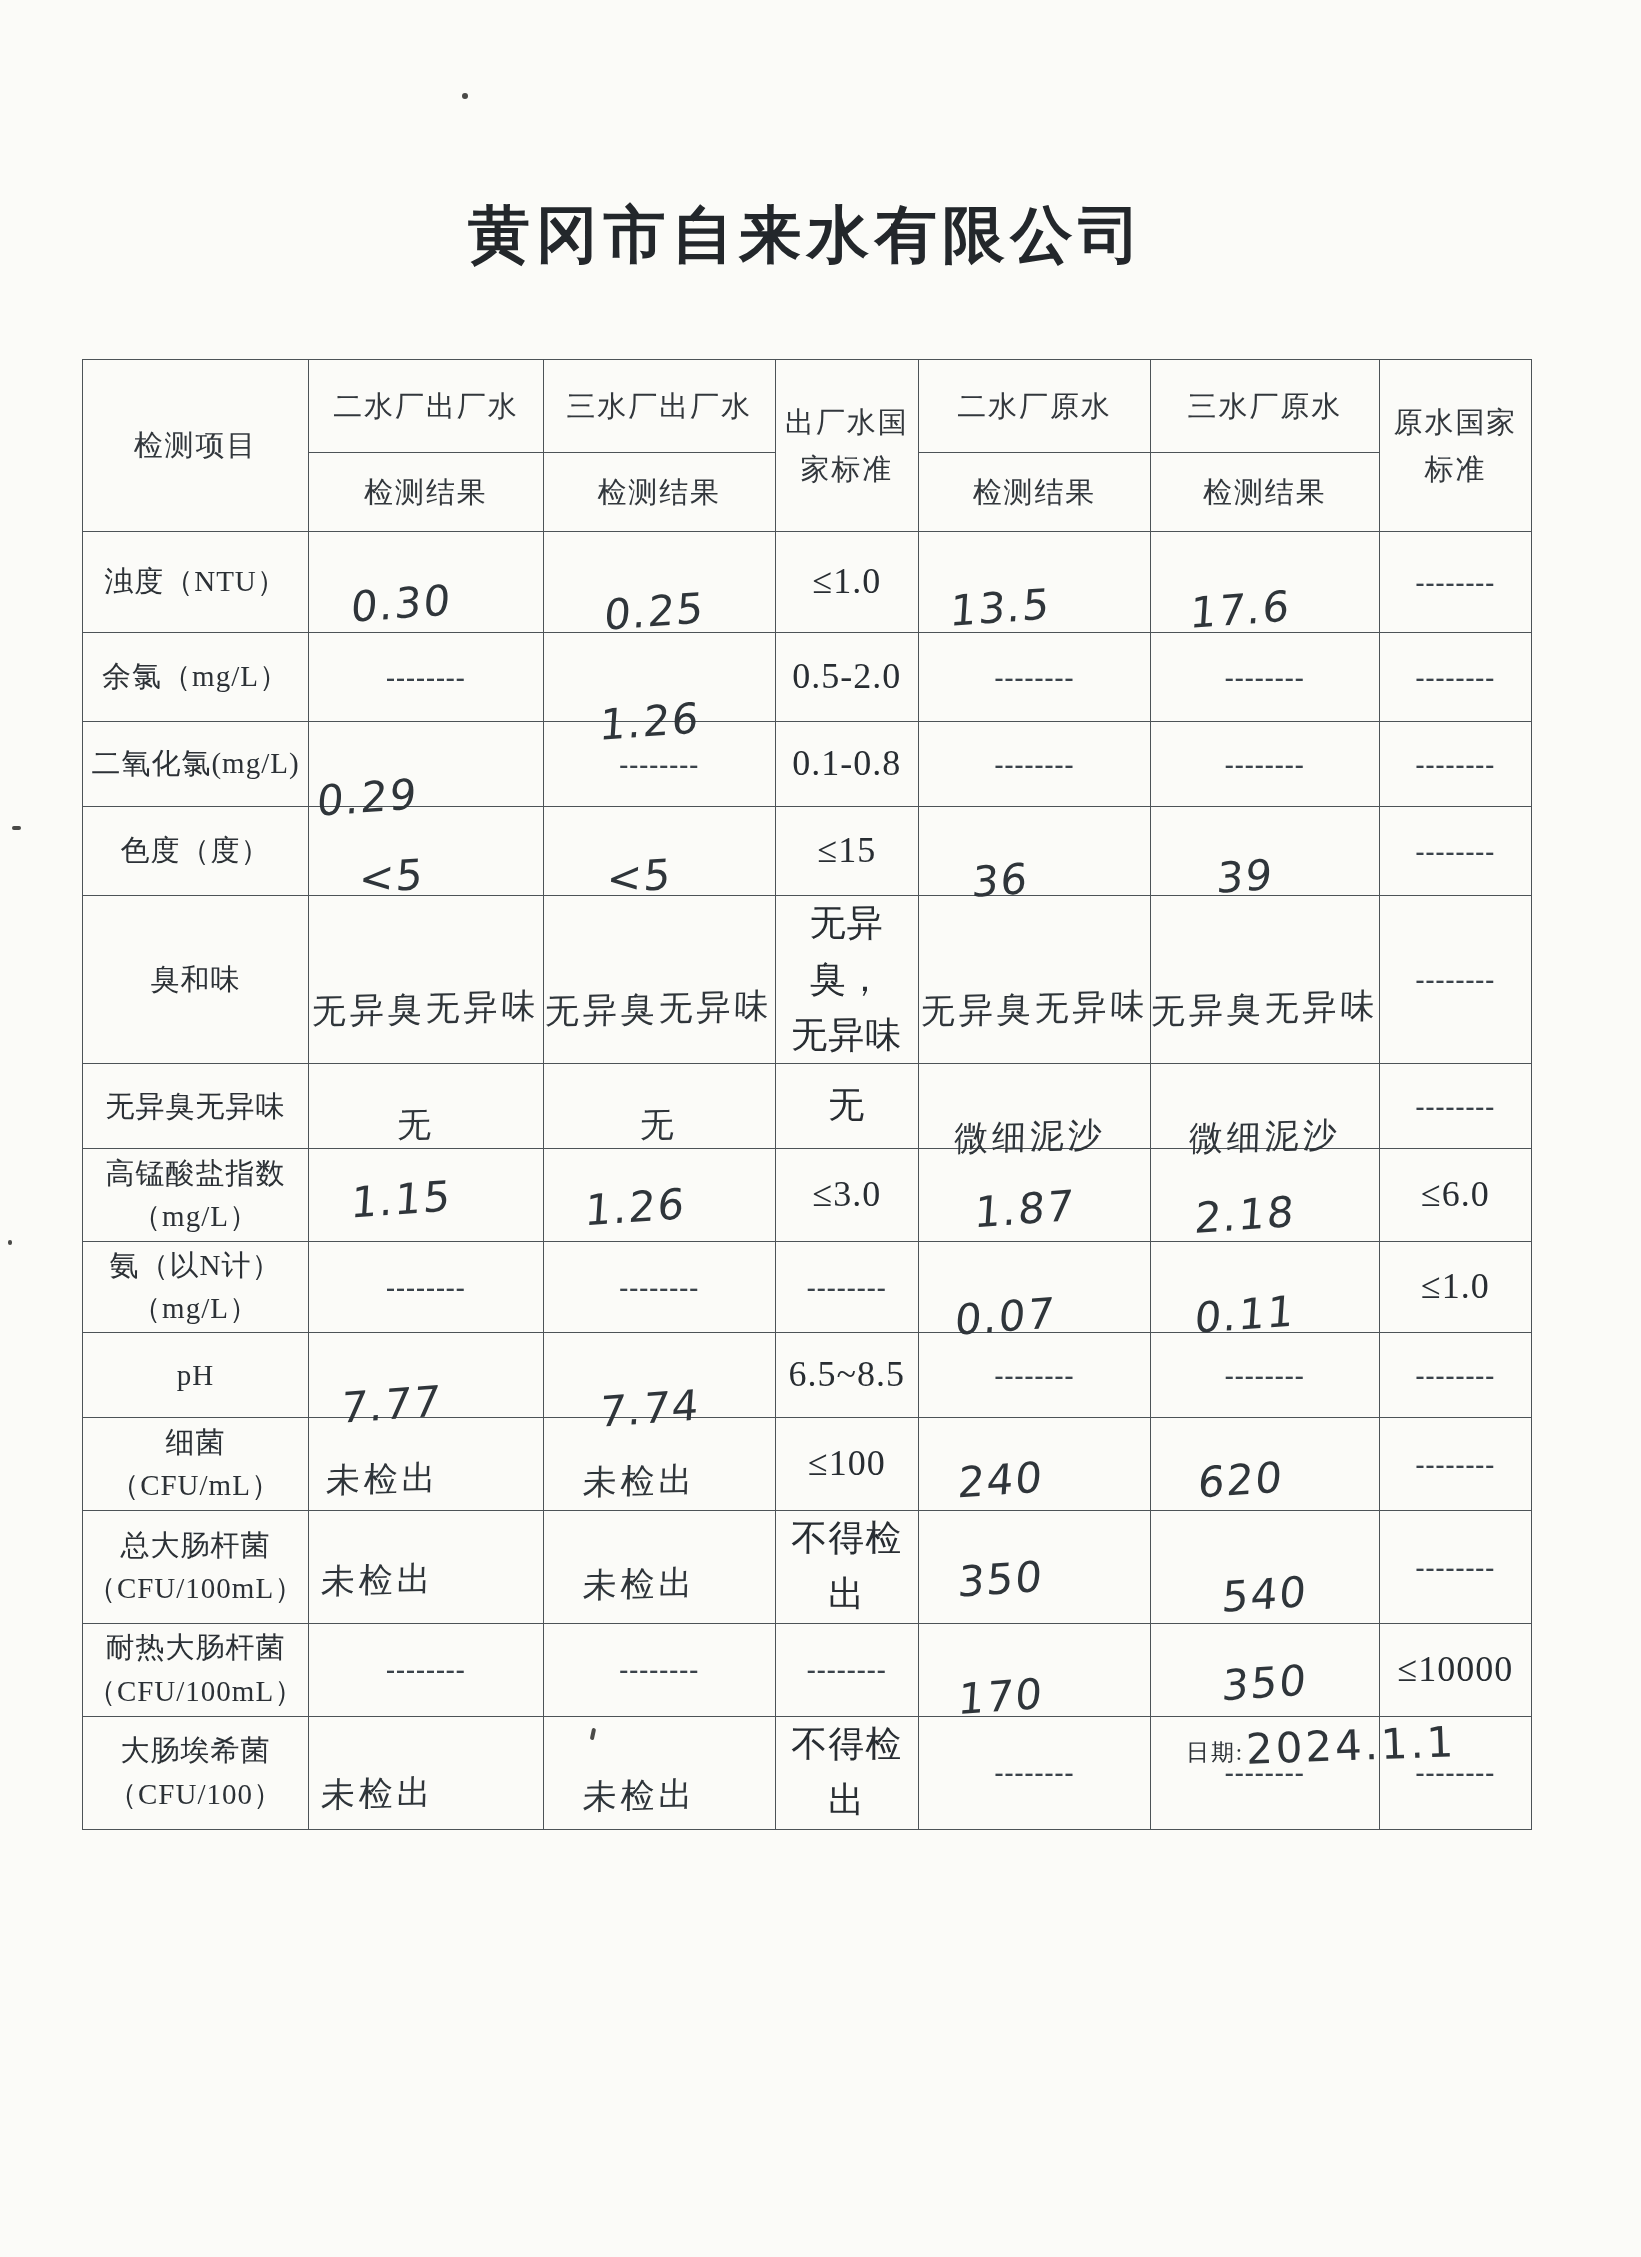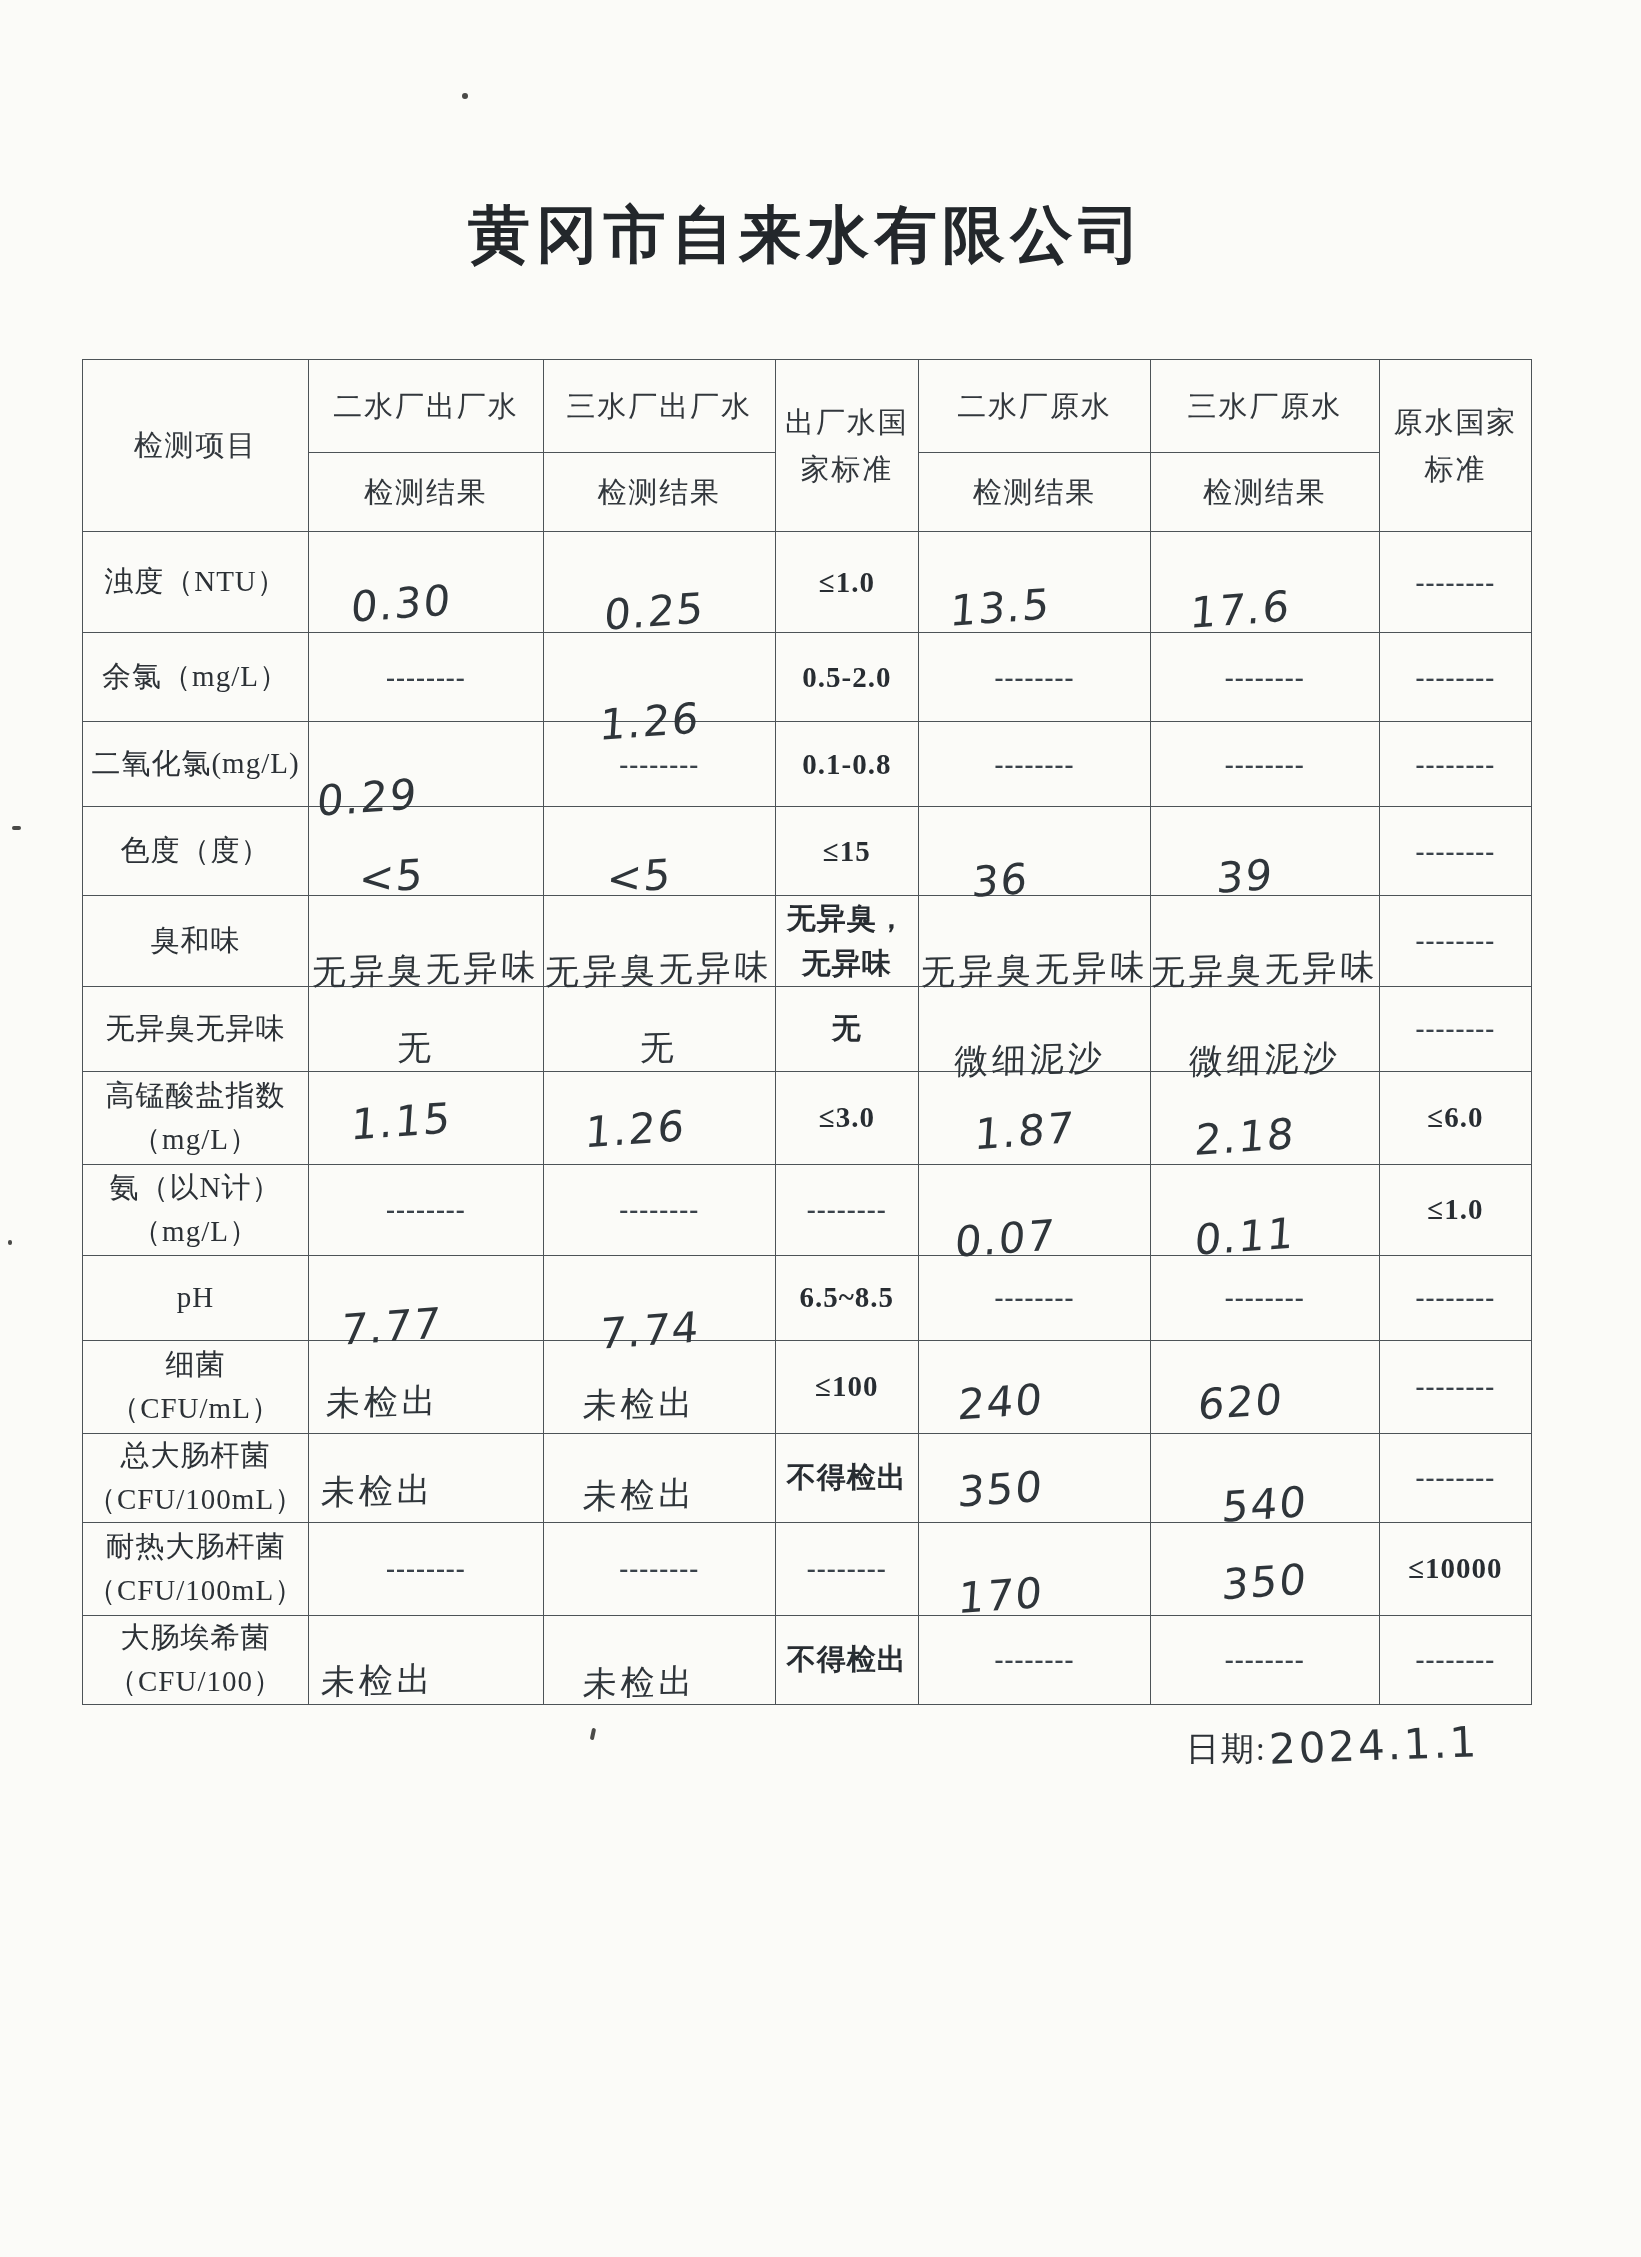--- a/index.html
+++ b/index.html
@@ -26,36 +26,36 @@
   }
   th{
     font-weight:normal;font-size:29px;white-space:pre-line;
     letter-spacing:1.9px;color:#32373c;line-height:1.6;
   }
   td.label{
     font-size:29px;white-space:pre-line;letter-spacing:1px;
     line-height:1.5;color:#2c3136;
   }
   .std{
-    font-weight:bold;font-size:29px;white-space:pre-line;
+    font-weight:normal;font-size:36px;white-space:pre-line;
     letter-spacing:1px;line-height:1.55;color:#282d32;
   }
   .dash{
     font-weight:bold;font-size:27px;letter-spacing:1px;color:#3a424a;
   }
   .hand{
     font-family:"DejaVu Sans",sans-serif;color:#2f353a;
     display:inline-block;font-size:42px;letter-spacing:1.9px;
     transform-origin:center;
   }
   .hand.cjk{font-size:34px;letter-spacing:3.9px;}
   .date{
     position:absolute;top:1721px;left:1186px;white-space:nowrap;
   }
-  .date-label{font-size:33px;letter-spacing:1.9px;color:#2c3136;}
+  .date-label{font-size:23px;letter-spacing:1.9px;color:#2c3136;}
   .date-value{
     font-family:"DejaVu Sans",sans-serif;font-size:42px;color:#2f353a;
     display:inline-block;transform:rotate(-2deg);margin-left:1.9px;letter-spacing:2.9px;
   }
   .speck{position:absolute;background:#4a4a48;border-radius:50%;}
   .speck.s1{left:462px;top:93px;width:5.8px;height:5.8px;}
   .speck.s2{left:11.6px;top:826px;width:9.7px;height:3.9px;border-radius:1.9px;}
   .speck.s3{left:7.7px;top:1240px;width:4.8px;height:4.8px;}
   .speck.s4{left:591px;top:1728px;width:3.9px;height:11.6px;transform:rotate(12deg);border-radius:1.9px;}
 </style>

